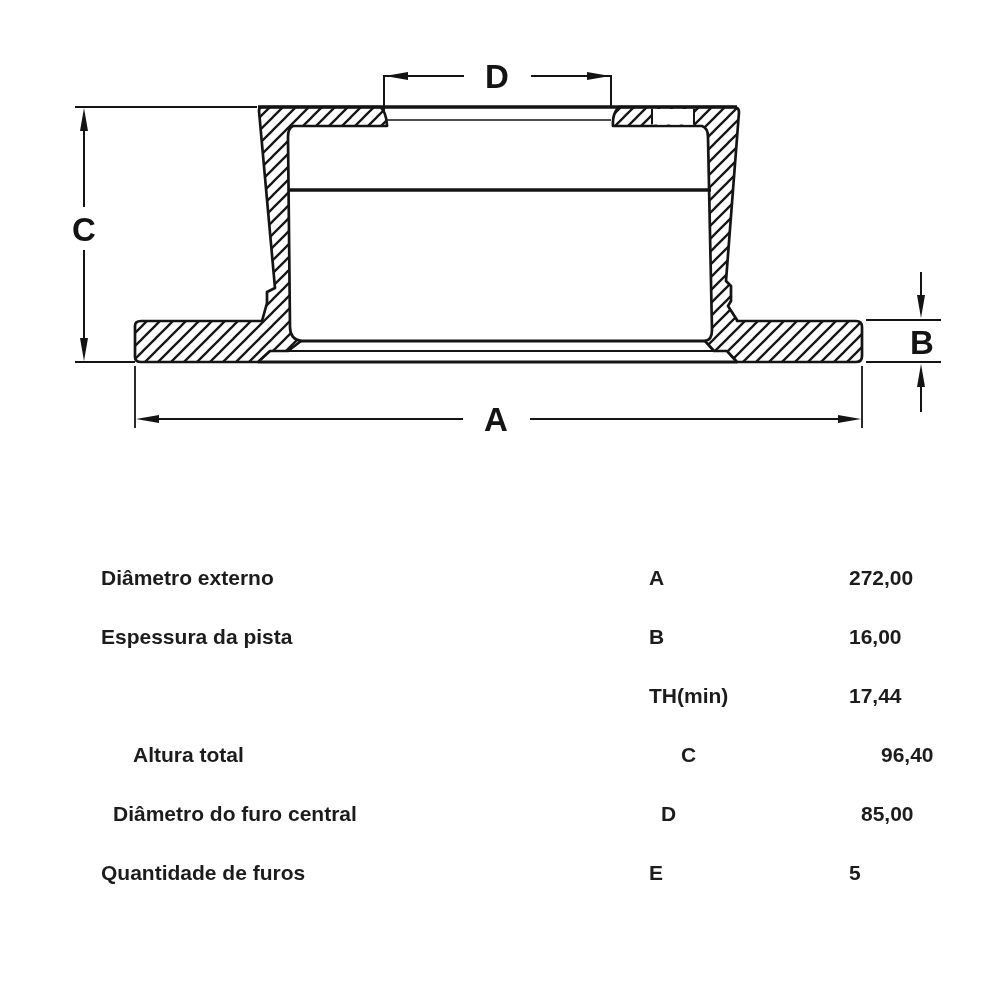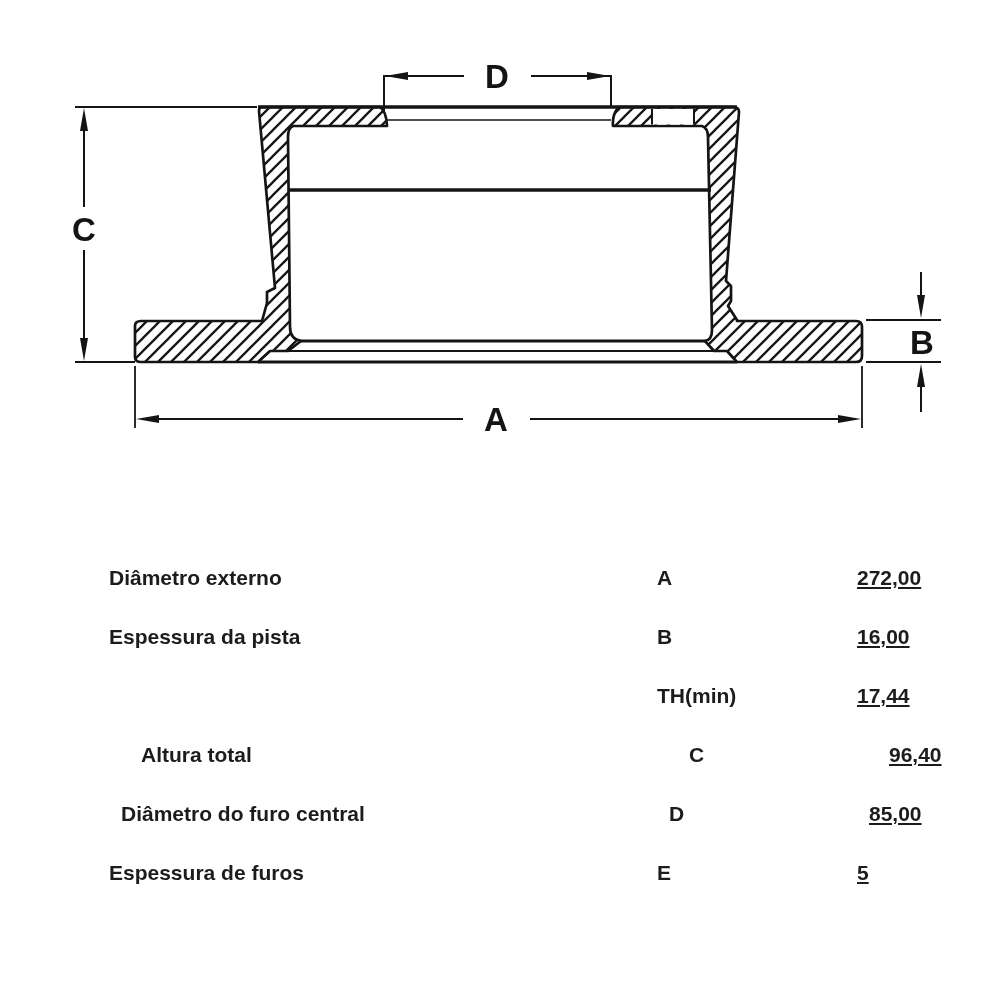--- a/index.html
+++ b/index.html
@@ -1,26 +1,26 @@
 <!DOCTYPE html>
 <html><head>
 <meta charset="utf-8">
 <style>
   html,body{margin:0;padding:0;background:#ffffff;width:1000px;height:1000px;
     font-family:"Liberation Sans",sans-serif;}
   #stage{position:relative;width:1000px;height:1000px;background:#fff;overflow:hidden;}
   #drawing{position:absolute;left:0;top:0;}
   .dim-label{font-family:"Liberation Sans",sans-serif;font-weight:bold;font-size:33px;fill:#141414;}
   .spec-table{position:absolute;left:0;top:0;width:1000px;}
-  .spec-row{position:absolute;left:12px;width:852px;height:34px;}
+  .spec-row{position:absolute;left:4px;width:852px;height:34px;}
   .spec-row span{position:absolute;display:block;white-space:nowrap;
     font-weight:bold;font-size:21px;color:#1c1c1c;line-height:34px;}
   .c-label{left:97px;}
   .c-symbol{left:645px;}
-  .c-value{left:845px;text-decoration:underline;}
+  .c-value{left:845px;}
 </style>
 </head>
 <body>
 
 <div id="stage">
 
   <svg id="drawing" width="1000" height="470" viewBox="0 0 1000 470">
     <defs>
       <pattern id="hatch" width="13" height="13" patternUnits="userSpaceOnUse">
         <path d="M0,13 L13,0 M-3.25,3.25 L3.25,-3.25 M9.75,16.25 L16.25,9.75" stroke="#161616" stroke-width="2.3"></path>
@@ -131,19 +131,19 @@
       <span class="c-value">96,40</span>
     </div>
 
     <div class="spec-row" style="top:797px;margin-left:12px;">
       <span class="c-label">Diâmetro do furo central</span>
       <span class="c-symbol">D</span>
       <span class="c-value">85,00</span>
     </div>
 
     <div class="spec-row" style="top:856px;">
-      <span class="c-label">Espessura de furos</span>
+      <span class="c-label">Quantidade de furos</span>
       <span class="c-symbol">E</span>
       <span class="c-value">5</span>
     </div>
 
   </div>
 </div>
 
 </body></html>

